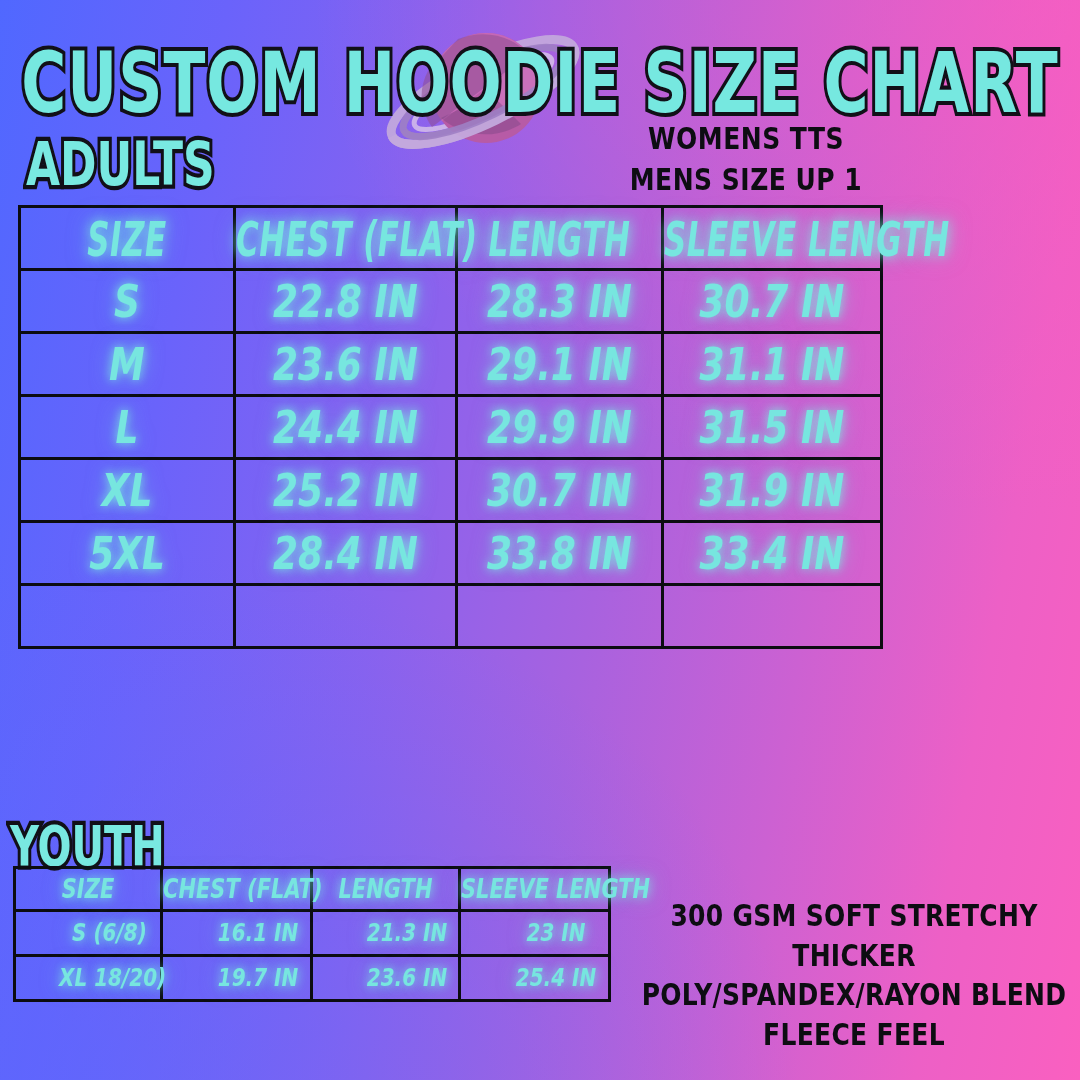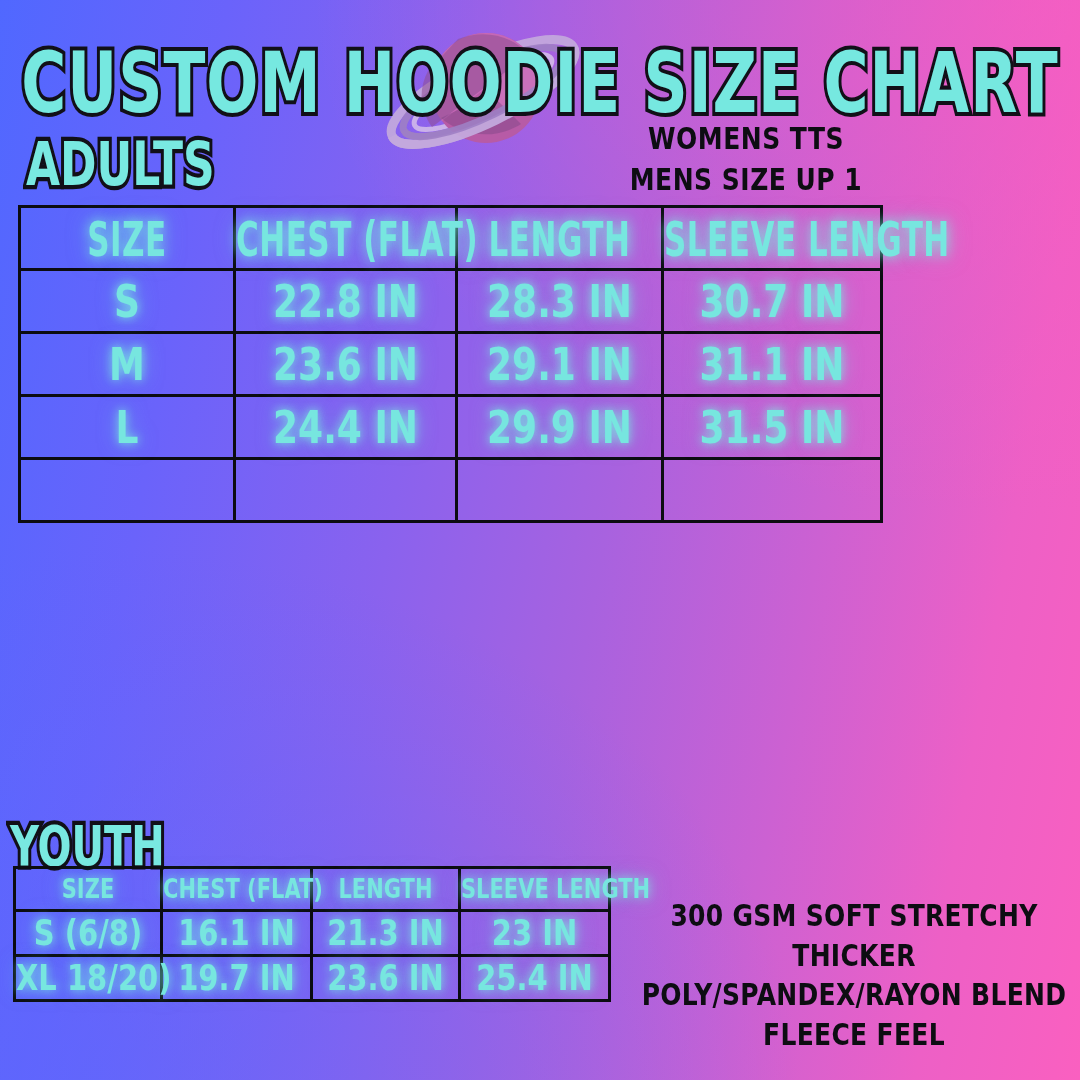--- a/index.html
+++ b/index.html
@@ -60,20 +60,21 @@
     text-align:center;line-height:1.32;
     transform:scaleY(1.2);transform-origin:center top;
     letter-spacing:0.3px;
   }
   .fabric div{white-space:nowrap;}
 
   
   table.sz{
     position:absolute;border-collapse:collapse;
     table-layout:fixed;
+    font-style:italic;
   }
   table.sz td,table.sz th{
     border:3px solid #0c0c11;
     text-align:center;vertical-align:middle;
     font-family:"DejaVu Sans", sans-serif;
     font-weight:700;
     color:#77E6DF;
     text-shadow:0 0 9px rgba(120,235,225,.85),0 0 18px rgba(120,235,225,.5);
     padding:0;
     overflow:visible;white-space:nowrap;
@@ -93,21 +94,21 @@
 
   
   #youth-table{left:13px;top:866px;width:595px;}
   #youth-table col.c0{width:147px;}
   #youth-table col.c1{width:150px;}
   #youth-table col.c2{width:148px;}
   #youth-table col.c3{width:150px;}
   #youth-table th,#youth-table td{border-width:3px;}
   #youth-table thead th{height:40px;font-size:21px;}
   #youth-table thead th span{display:inline-block;transform:scaleY(1.24);}
-  #youth-table tbody td{height:42px;font-size:29px;}
+  #youth-table tbody td{height:42px;font-size:20px;padding-left:43px;}
   #youth-table tbody td span{display:inline-block;transform:scaleY(1.2);}
 
   
   thead th span{font-weight:700;}
 </style>
 </head>
 <body>
 
 <div id="stage">
 
@@ -167,20 +168,32 @@
           <td><span>23.6 IN</span></td>
           <td><span>29.1 IN</span></td>
           <td><span>31.1 IN</span></td>
         </tr>
         <tr>
           <td><span>L</span></td>
           <td><span>24.4 IN</span></td>
           <td><span>29.9 IN</span></td>
           <td><span>31.5 IN</span></td>
         </tr>
+        <tr>
+          <td><span>XL</span></td>
+          <td><span>25.2 IN</span></td>
+          <td><span>30.7 IN</span></td>
+          <td><span>31.9 IN</span></td>
+        </tr>
+        <tr>
+          <td><span>5XL</span></td>
+          <td><span>28.4 IN</span></td>
+          <td><span>33.8 IN</span></td>
+          <td><span>33.4 IN</span></td>
+        </tr>
         <tr class="spacer">
           <td><span></span></td>
           <td><span></span></td>
           <td><span></span></td>
           <td><span></span></td>
         </tr>
       </tbody>
   </table>
 
   <table class="sz" id="youth-table">

